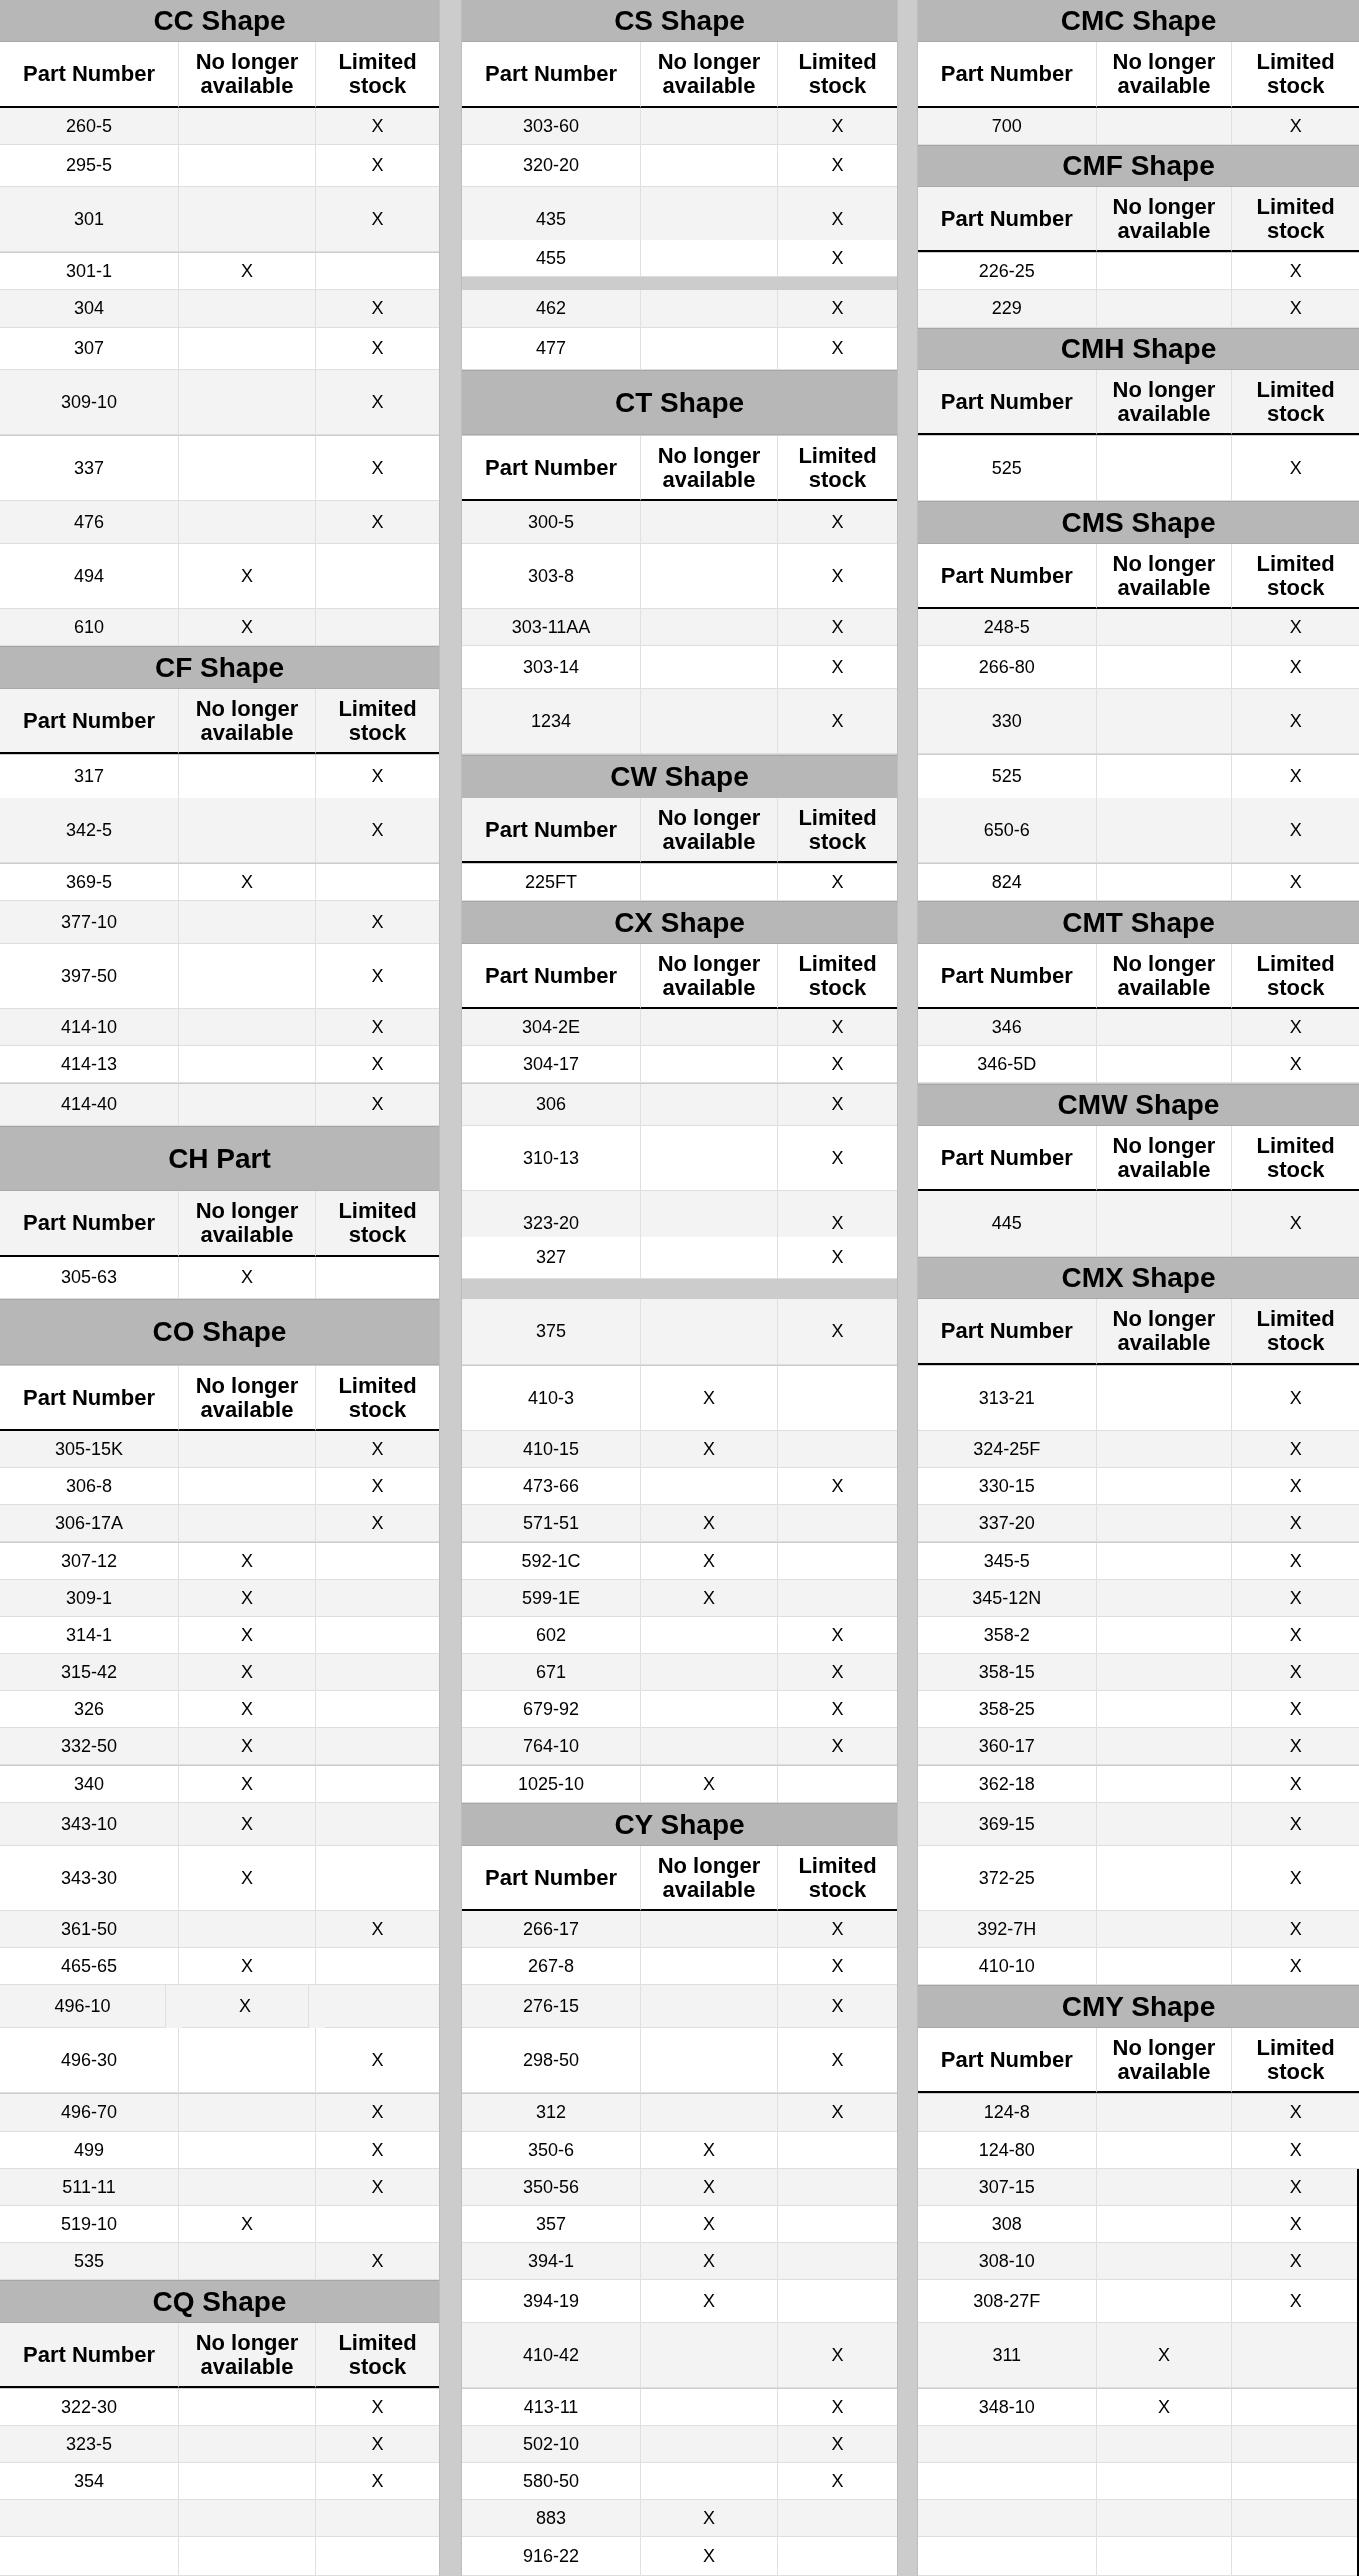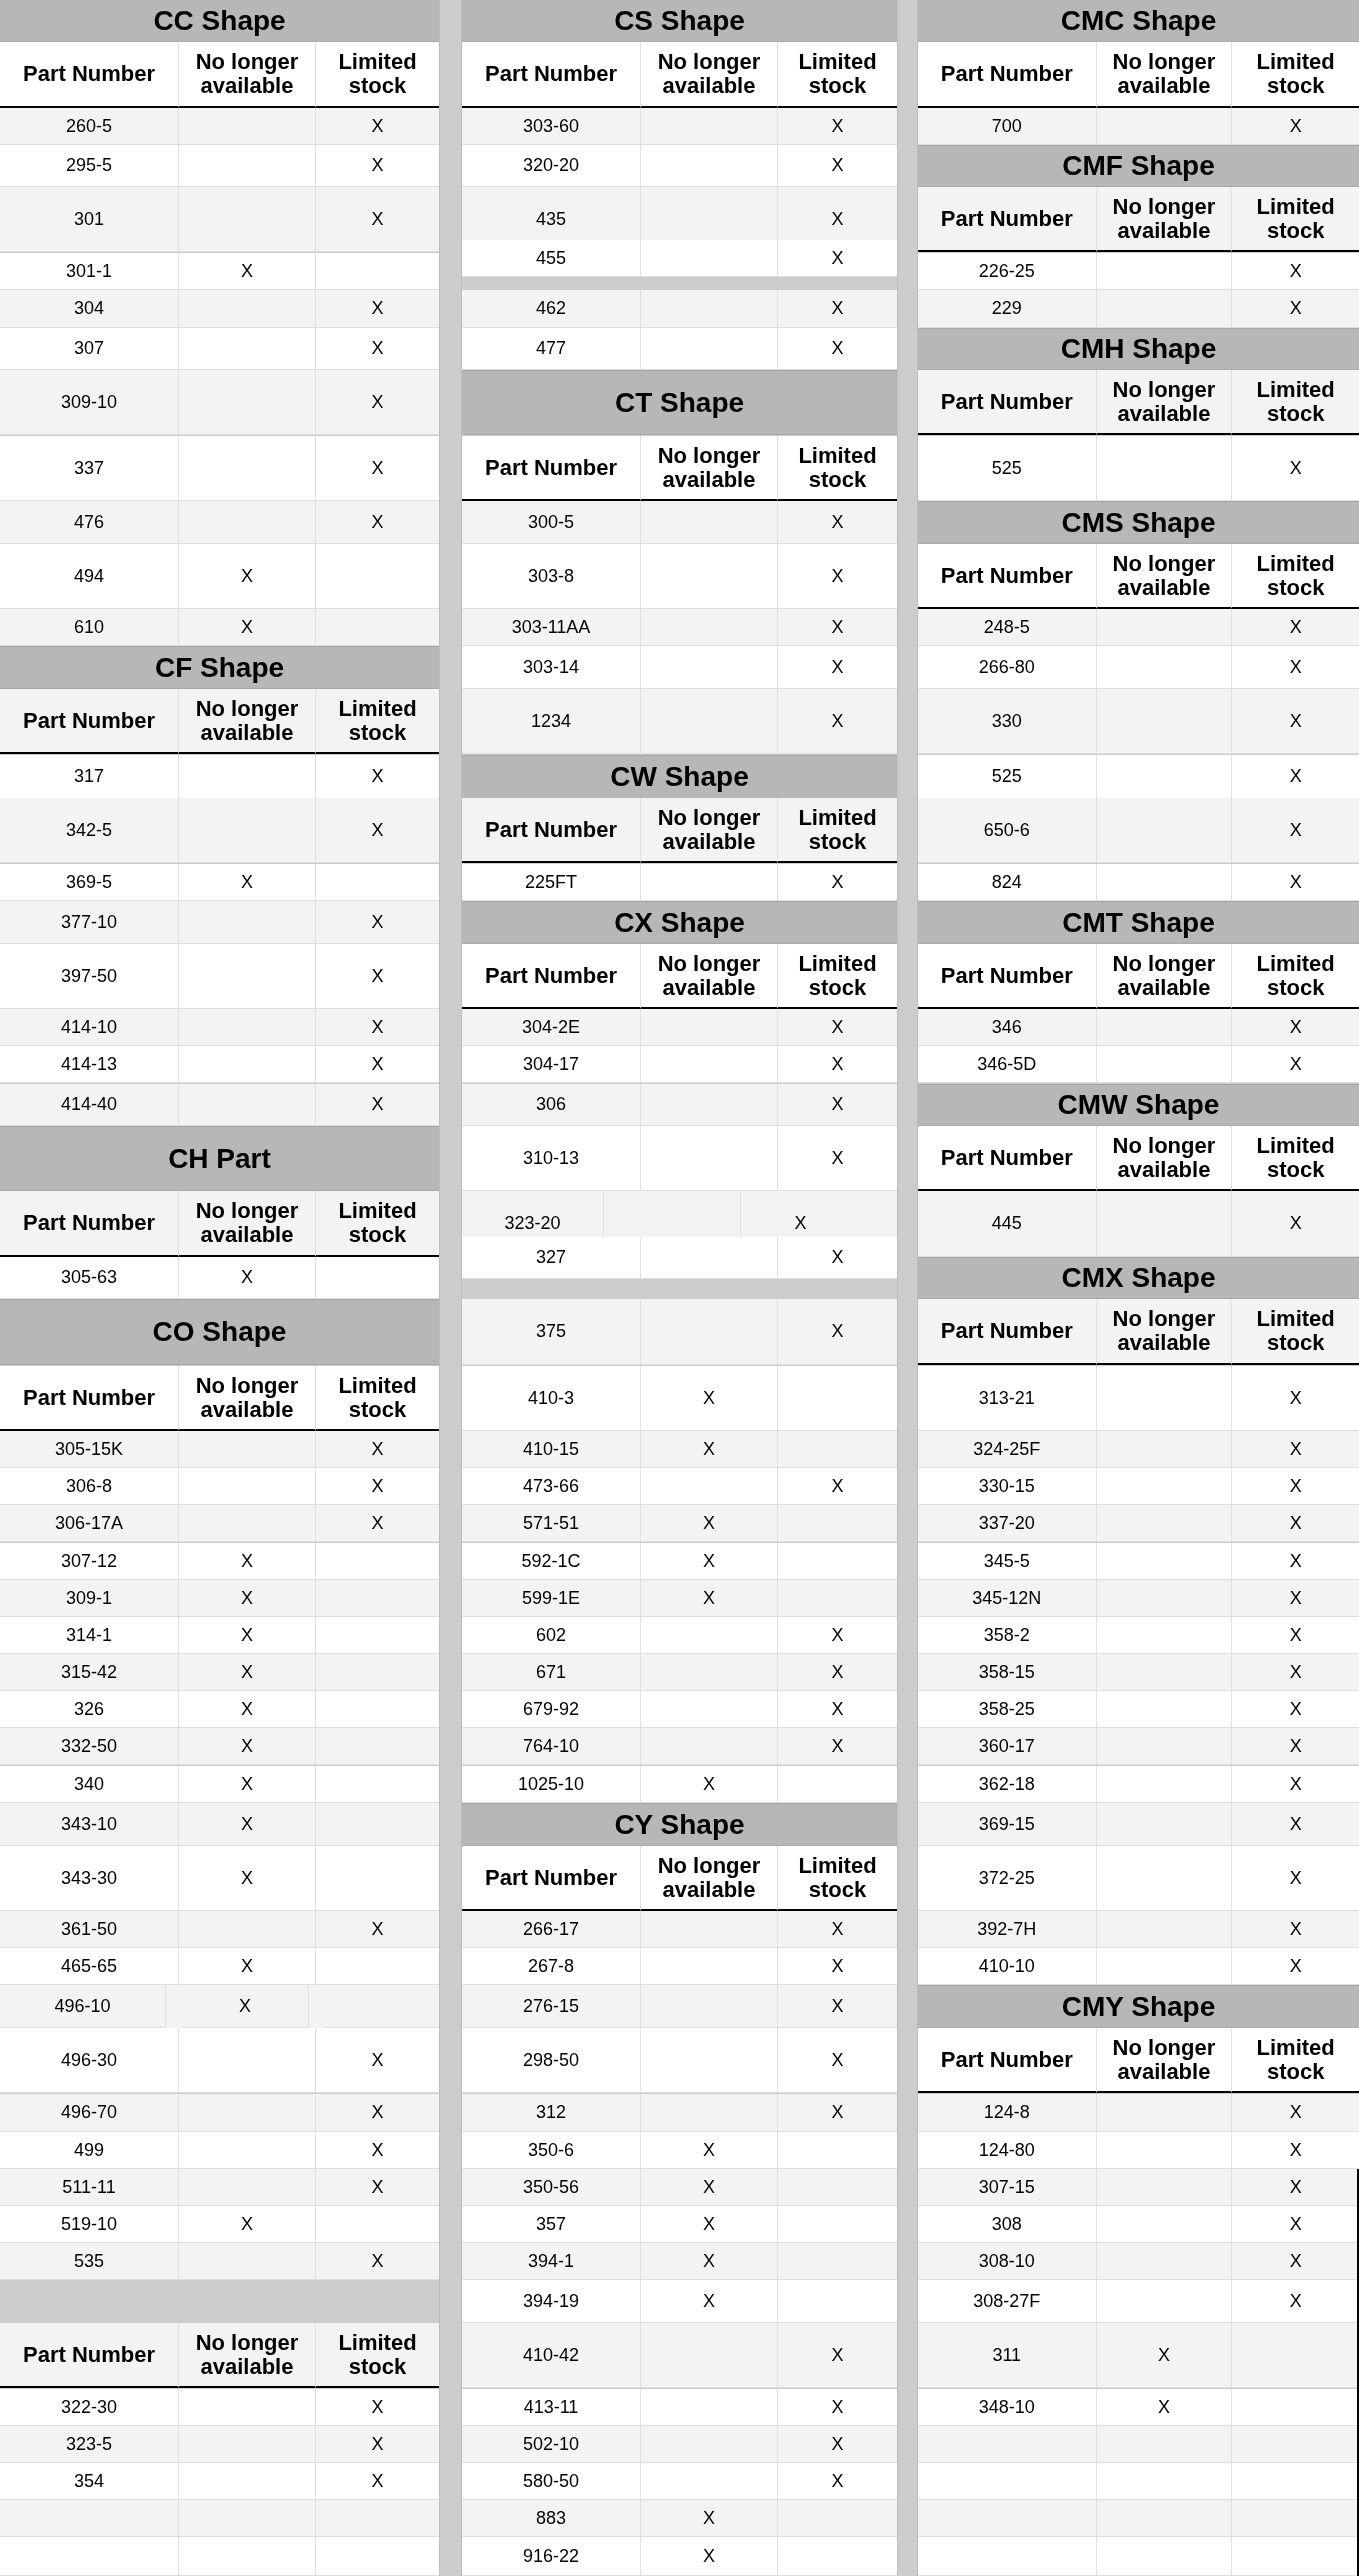--- a/index.html
+++ b/index.html
@@ -259,20 +259,21 @@
       <div class="band white" style="top: 2206px; height: 37px;">
         <div class="cell" style="width: 179px;">519-10</div>
         <div class="cell mark" style="width: 137px;">X</div>
         <div class="cell mark" style="width: 123px;"></div>
       </div>
       <div class="band gray" style="top: 2243px; height: 37px;">
         <div class="cell" style="width: 179px;">535</div>
         <div class="cell mark" style="width: 137px;"></div>
         <div class="cell mark" style="width: 123px;">X</div>
       </div>
+      <div class="band shape-header" style="top: 2280px; height: 43px;">CQ Shape</div>
       <div class="band col-header gray" style="top: 2323px; height: 65px;">
         <div class="cell" style="width: 179px; white-space: pre-line;">Part Number</div>
         <div class="cell" style="width: 137px; white-space: pre-line;">No longer
 available</div>
         <div class="cell" style="width: 123px; white-space: pre-line;">Limited
 stock</div>
       </div>
       <div class="band white" style="top: 2389px; height: 37px;">
         <div class="cell" style="width: 179px;">322-30</div>
         <div class="cell mark" style="width: 137px;"></div>
@@ -406,21 +407,21 @@
         <div class="cell" style="width: 179px;">306</div>
         <div class="cell mark" style="width: 137px;"></div>
         <div class="cell mark" style="width: 119px;">X</div>
       </div>
       <div class="band white" style="top: 1126px; height: 65px;">
         <div class="cell" style="width: 179px;">310-13</div>
         <div class="cell mark" style="width: 137px;"></div>
         <div class="cell mark" style="width: 119px;">X</div>
       </div>
       <div class="band gray" style="top: 1191px; height: 66px;">
-        <div class="cell" style="width: 142px;">323-20</div>
+        <div class="cell" style="width: 179px;">323-20</div>
         <div class="cell mark" style="width: 137px;"></div>
         <div class="cell mark" style="width: 119px;">X</div>
       </div>
       <div class="band white" style="top: 1237px; height: 42px;">
         <div class="cell" style="width: 179px;">327</div>
         <div class="cell mark" style="width: 137px;"></div>
         <div class="cell mark" style="width: 119px;">X</div>
       </div>
       <div class="band gray" style="top: 1299px; height: 66px;">
         <div class="cell" style="width: 179px;">375</div>

